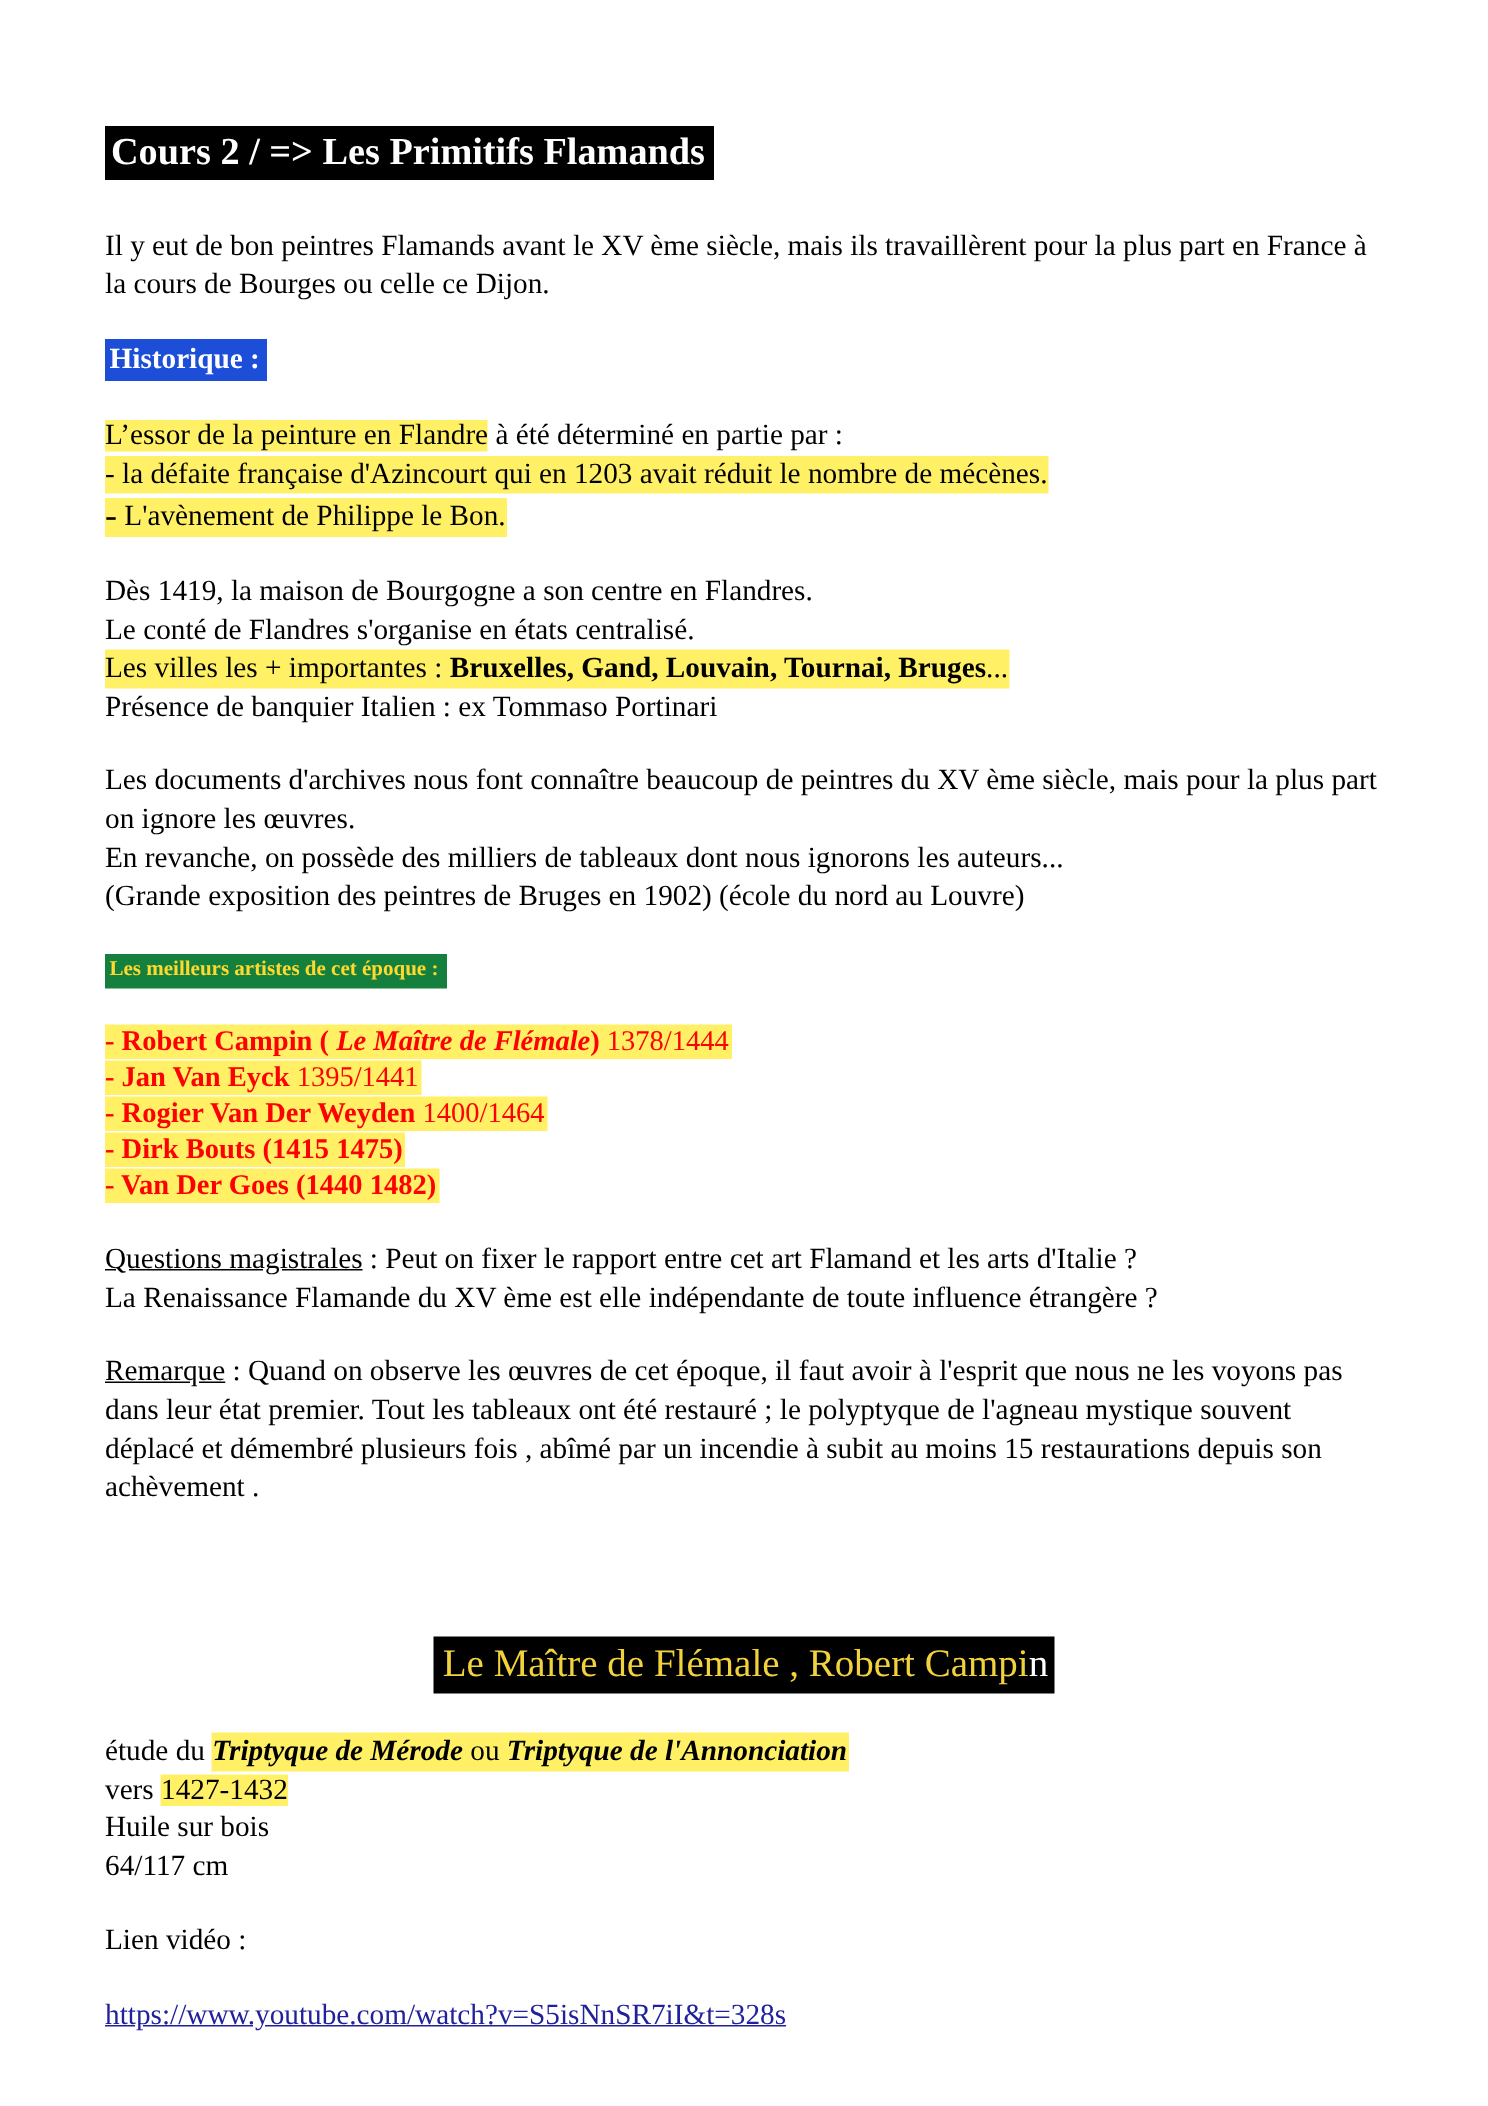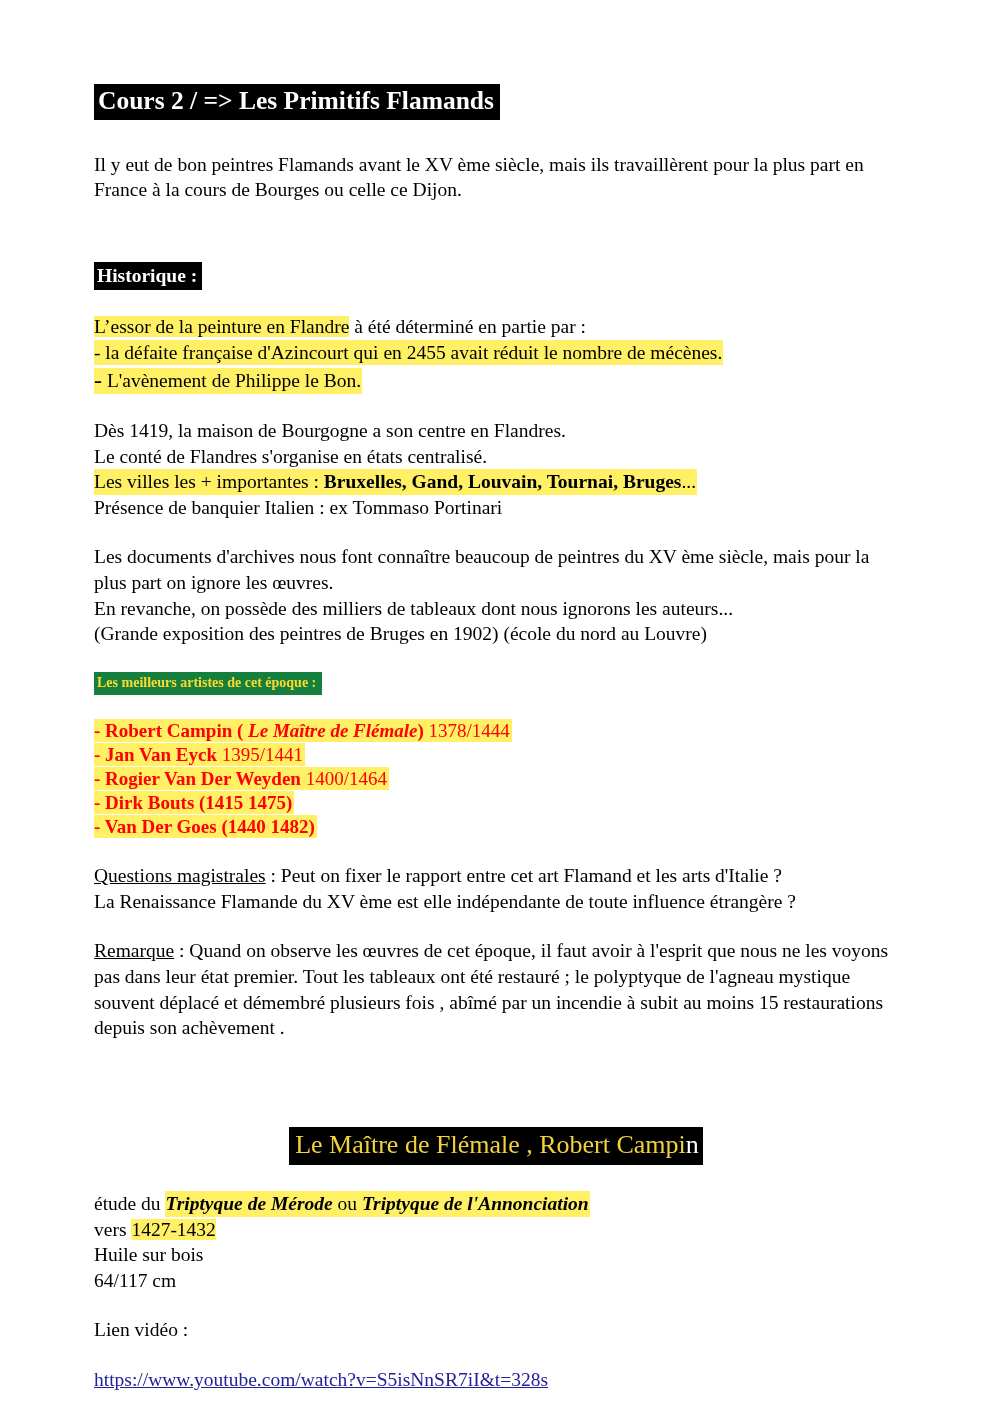--- a/index.html
+++ b/index.html
@@ -13,21 +13,21 @@
     height: 1404px;
     font-family: "Liberation Serif", "DejaVu Serif", serif;
     color: #000000;
     -webkit-font-smoothing: antialiased;
   }
   .page {
     position: relative;
     width: 992px;
     height: 1404px;
     box-sizing: border-box;
-    padding: 0 94px;
+    padding: 0 70px;
     overflow: hidden;
   }
 
   
   .para {
     font-size: 19.5px;
     line-height: 25.6px;
     margin: 0;
     text-align: left;
   }
@@ -40,28 +40,27 @@
     background: #000000;
     color: #ffffff;
     font-weight: bold;
     font-size: 25.5px;
     line-height: 1.28;
     padding: 1px 6px 2px 4px;
     white-space: nowrap;
   }
   .bar-sub {
     display: inline-block;
-    background: #000000;
+    background: #1d4ed8;
     color: #ffffff;
     font-weight: bold;
     font-size: 19.5px;
     line-height: 1.3;
     padding: 1px 5px 2px 3px;
     white-space: nowrap;
-    margin-top: 36px;
   }
   .bar-artists {
     display: inline-block;
     background: #15803d;
     color: #ffd92e;
     font-weight: bold;
     font-size: 14px;
     line-height: 1.32;
     padding: 2px 6px 3px 3px;
     white-space: nowrap;
@@ -146,21 +145,21 @@
     <span class="bar-sub">Historique :</span>
   </div>
 
   <div class="gap-md" style="height:24px"></div>
 
   <div>
     <div class="para">
       <span class="hl">L’essor de la peinture en Flandre</span><span> à été déterminé en partie par :</span>
     </div>
     <div class="para">
-      <span class="hl-line">- la défaite française d'Azincourt qui en 2455 avait réduit le nombre de mécènes.</span>
+      <span class="hl-line">- la défaite française d'Azincourt qui en 1203 avait réduit le nombre de mécènes.</span>
     </div>
     <div class="para" style="margin-top:3px">
       <span class="hl-line"><span class="bigdash">-</span><span> L'avènement de Philippe le Bon.</span></span>
     </div>
   </div>
 
   <div class="gap-md" style="height:24px"></div>
 
   <div>
     <div class="para">Dès 1419, la maison de Bourgogne a son centre en Flandres.</div>

